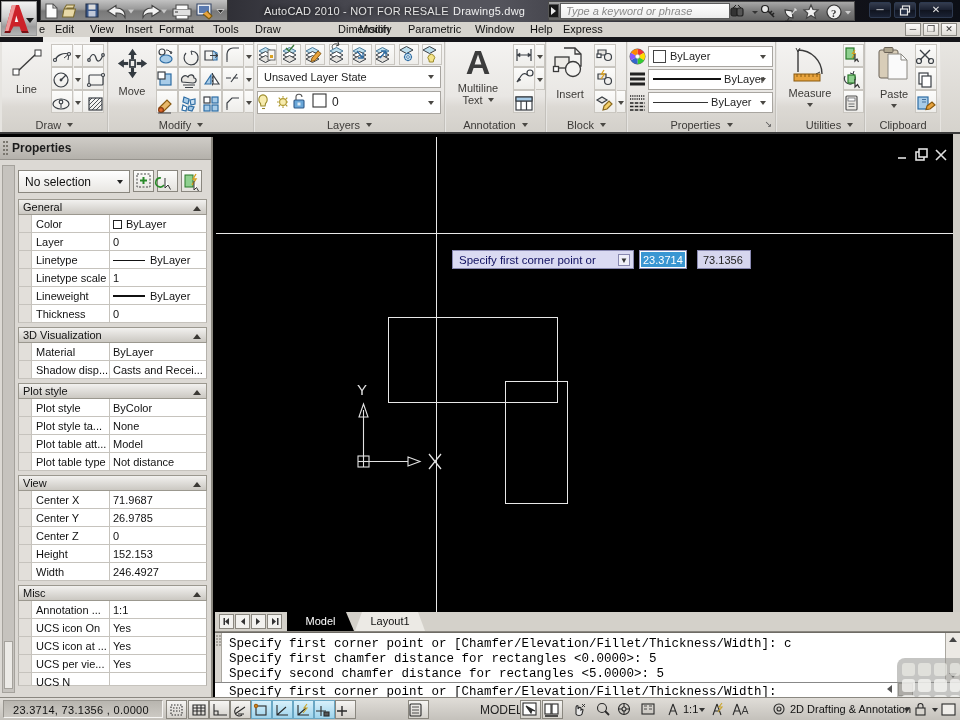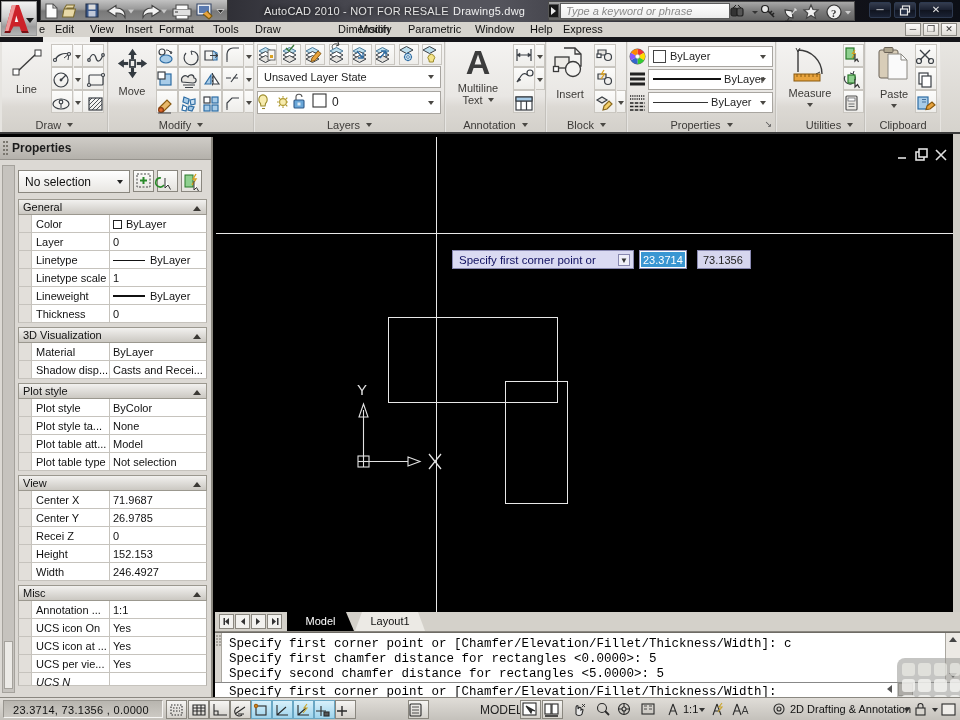--- a/index.html
+++ b/index.html
@@ -608,36 +608,36 @@
         <div class="vcell">None</div>
       </div>
     <div class="prow">
         <div class="ind"></div>
         <div class="lbl">Plot table att...</div>
         <div class="vcell">Model</div>
       </div>
     <div class="prow">
         <div class="ind"></div>
         <div class="lbl">Plot table type</div>
-        <div class="vcell">Not selection</div>
+        <div class="vcell">Not distance</div>
       </div>
     <div class="sechdr">View<div class="ua"></div></div>
     <div class="prow">
         <div class="ind"></div>
         <div class="lbl">Center X</div>
         <div class="vcell">71.9687</div>
       </div>
     <div class="prow">
         <div class="ind"></div>
         <div class="lbl">Center Y</div>
         <div class="vcell">26.9785</div>
       </div>
     <div class="prow">
         <div class="ind"></div>
-        <div class="lbl">Recei Z</div>
+        <div class="lbl">Center Z</div>
         <div class="vcell">0</div>
       </div>
     <div class="prow">
         <div class="ind"></div>
         <div class="lbl">Height</div>
         <div class="vcell">152.153</div>
       </div>
     <div class="prow">
         <div class="ind"></div>
         <div class="lbl">Width</div>
@@ -657,21 +657,21 @@
     <div class="prow">
         <div class="ind"></div>
         <div class="lbl">UCS icon at ...</div>
         <div class="vcell">Yes</div>
       </div>
     <div class="prow">
         <div class="ind"></div>
         <div class="lbl">UCS per vie...</div>
         <div class="vcell">Yes</div>
       </div>
-    <div class="prow" style="height:13px;font-style:italic;">
+    <div class="prow" style="height:13px;">
         <div class="ind"></div>
         <div class="lbl">UCS N</div>
         <div class="vcell"></div>
       </div>
   </div>
 </div>
 
 <div class="abs" id="canvas"></div>
 <div class="abs" id="rightstrip"></div>
 <div class="abs wline" style="left:436px;top:137px;width:1px;height:475px;"></div>

